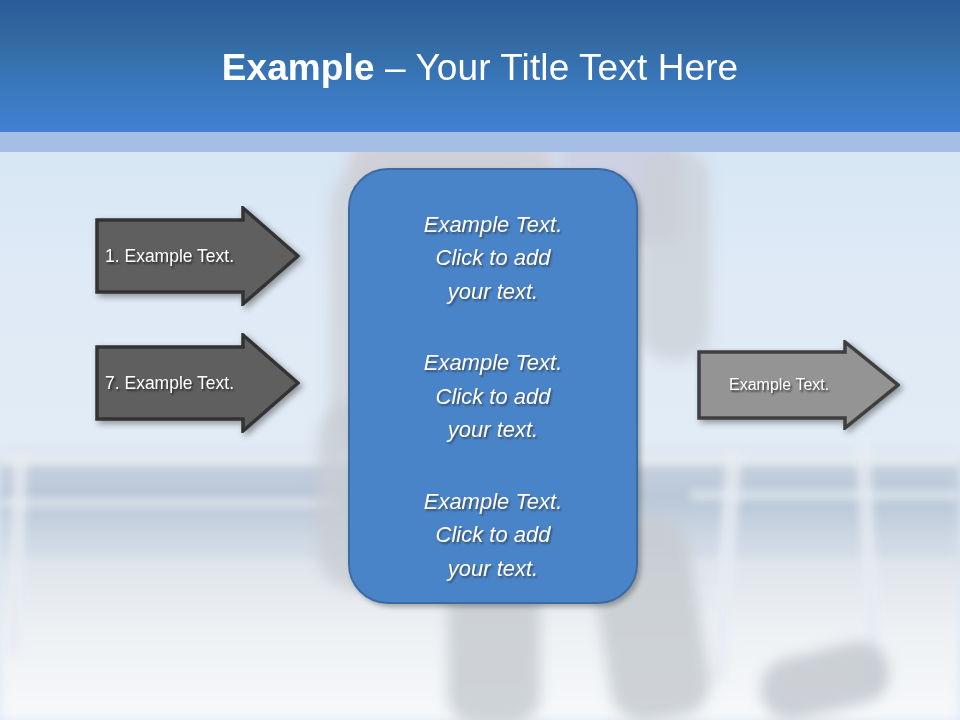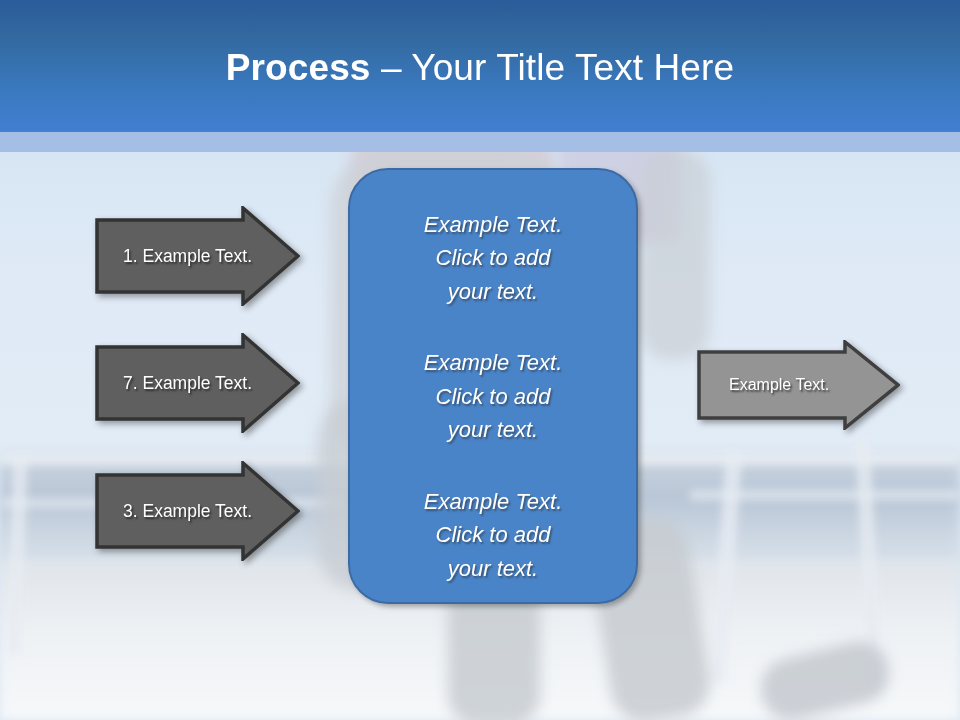--- a/index.html
+++ b/index.html
@@ -128,21 +128,21 @@
   }
   .arrow-label {
     position: relative;
     z-index: 2;
     color: #ffffff;
     font-size: 17.5px;
     white-space: nowrap;
     text-shadow: 1.5px 1.5px 2px rgba(30,30,30,0.75);
   }
   .arrow-left   { width: 205px; height: 100px; }
-  .arrow-left .arrow-label { margin-left: 28px; }
+  .arrow-left .arrow-label { margin-left: 10px; }
   .arrow-a { left: 95px; top: 206px; }
   .arrow-b { left: 95px; top: 333px; }
   .arrow-c { left: 95px; top: 461px; }
   .arrow-right { left: 697px; top: 340px; width: 203px; height: 90px; }
   .arrow-right .arrow-label { margin-left: 32px; font-size: 16px; }
 
   
   .panel {
     position: absolute;
     left: 348px; top: 168px;
@@ -190,43 +190,37 @@
     <div class="post post-b"></div>
     <div class="post post-c"></div>
     <div class="fig fig-hip"></div>
     <div class="fig fig-leg-l"></div>
     <div class="fig fig-leg-r"></div>
     <div class="fig fig-foot"></div>
     <div class="bg-strip-top"></div>
   </div>
 
   <div class="header">
-    <div class="title"><span class="strong">Process</span><span> – Your Title Text Here</span></div>
+    <div class="title"><span class="strong">Example</span><span> – Your Title Text Here</span></div>
   </div>
 
   <div class="arrow arrow-left arrow-a">
     <svg class="arrow-shape" viewBox="0 0 205 100" preserveAspectRatio="none">
       <polygon points="2,14 148,14 148,2 203,50 148,98 148,86 2,86" fill="#5f5f5f" stroke="#333333" stroke-width="3.5" stroke-linejoin="miter"></polygon>
     </svg>
     <span class="arrow-label">1. Example Text.</span>
   </div>
 
   <div class="arrow arrow-left arrow-b">
     <svg class="arrow-shape" viewBox="0 0 205 100" preserveAspectRatio="none">
       <polygon points="2,14 148,14 148,2 203,50 148,98 148,86 2,86" fill="#5f5f5f" stroke="#333333" stroke-width="3.5" stroke-linejoin="miter"></polygon>
     </svg>
     <span class="arrow-label">7. Example Text.</span>
   </div>
 
-  <div class="arrow arrow-left arrow-c">
-    <svg class="arrow-shape" viewBox="0 0 205 100" preserveAspectRatio="none">
-      <polygon points="2,14 148,14 148,2 203,50 148,98 148,86 2,86" fill="#5f5f5f" stroke="#333333" stroke-width="3.5" stroke-linejoin="miter"></polygon>
-    </svg>
-    <span class="arrow-label">3. Example Text.</span>
-  </div>
 
   <div class="panel">
     <div class="panel-block">Example Text.
 Click  to add
 your text.</div>
     <div class="panel-block">Example Text.
 Click  to add
 your text.</div>
     <div class="panel-block">Example Text.
 Click  to add

